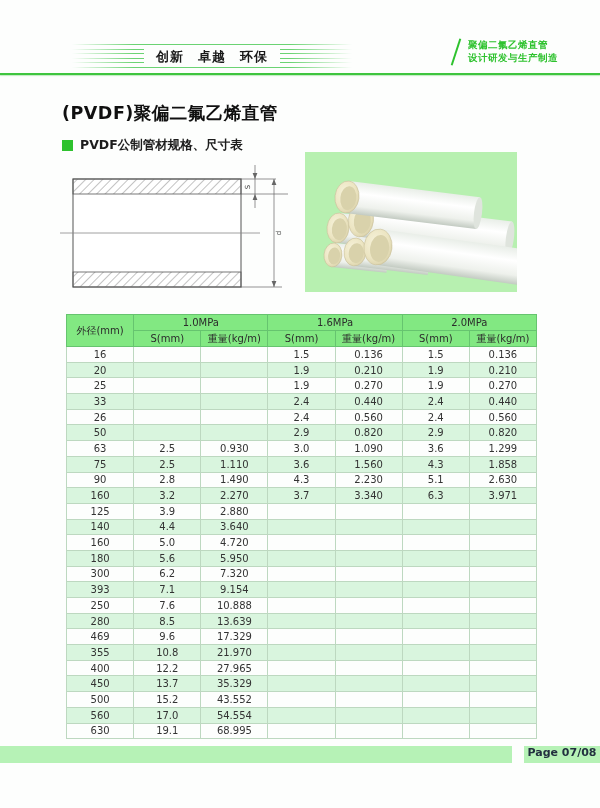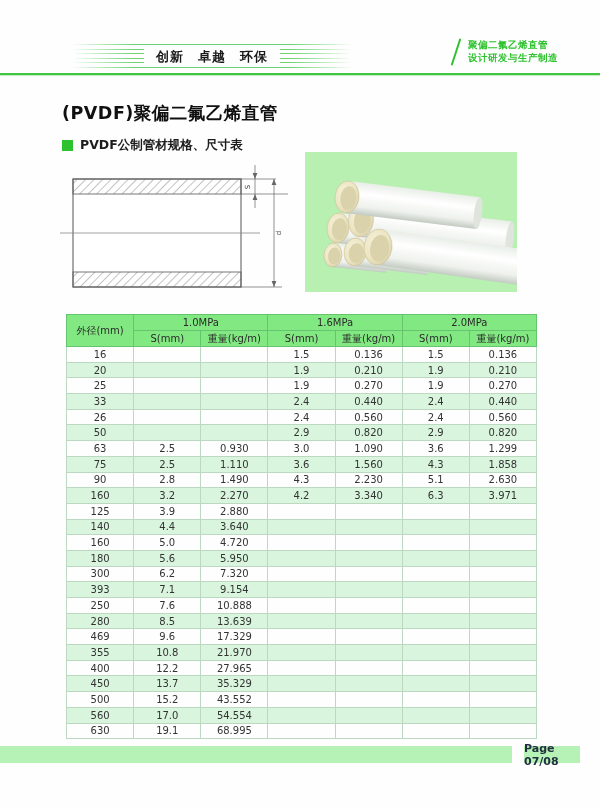--- a/index.html
+++ b/index.html
@@ -37,22 +37,22 @@
     table-layout:fixed;font-size:10px;color:#333;}
   .spec-table th{background:#82e882;font-weight:normal;color:#2b2b2b;height:15px;
     border:1px solid #66c46f;padding:0;}
   .spec-table td{height:14.7px;border:1px solid #bdd8c0;padding:0;text-align:center;
     background:#fdfefd;}
   .spec-table tr.alt td{background:#d9f5de;}
   .spec-table col.dia{width:14.3%;}
 
   
   .footer-bar-left{position:absolute;left:0;top:746px;width:512px;height:17px;background:#b6f2b6;}
-  .footer-bar-right{position:absolute;left:524px;top:746px;width:56px;height:17px;background:#b6f2b6;
-    display:flex;align-items:center;justify-content:center;}
+  .footer-bar-right{position:absolute;left:524px;top:746px;width:76px;height:17px;background:#b6f2b6;
+    display:flex;justify-content:center;}
   .footer-page{font-size:11px;font-weight:bold;color:#22303f;}
 </style>
 </head>
 <body>
 
 <div class="page">
 
   <div class="slogan-wrap">
     <span class="slogan">创新　卓越　环保</span>
   </div>
@@ -255,21 +255,21 @@
           <td>1.490</td>
           <td>4.3</td>
           <td>2.230</td>
           <td>5.1</td>
           <td>2.630</td>
         </tr>
         <tr class="alt">
           <td>160</td>
           <td>3.2</td>
           <td>2.270</td>
-          <td>4.2</td>
+          <td>3.7</td>
           <td>3.340</td>
           <td>6.3</td>
           <td>3.971</td>
         </tr>
         <tr>
           <td>125</td>
           <td>3.9</td>
           <td>2.880</td>
           <td></td>
           <td></td>

